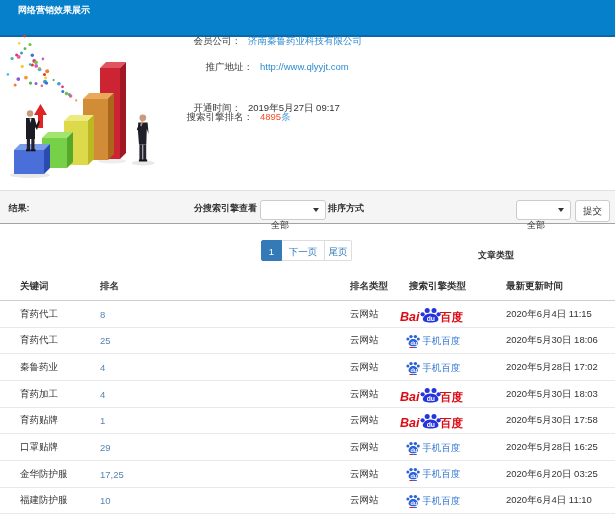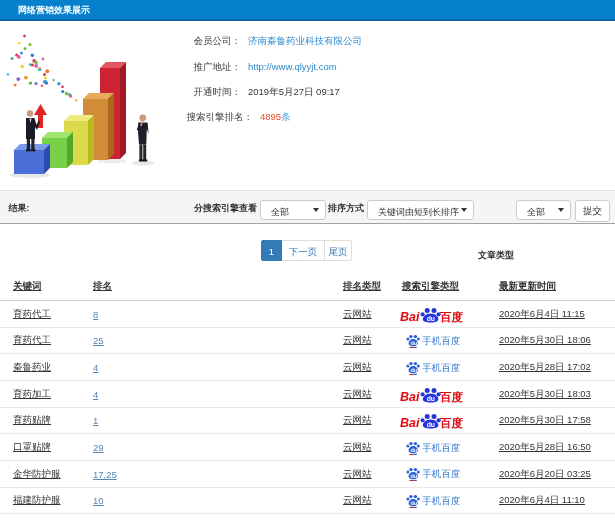--- a/index.html
+++ b/index.html
@@ -1,53 +1,53 @@
 <!DOCTYPE html>
 <html><head>
 <meta charset="utf-8">
 <style>
 * { margin:0; padding:0; box-sizing:border-box; }
 html,body { width:615px; height:520px; overflow:hidden; background:#fff;
   font-family:"Liberation Sans", sans-serif; position:relative; }
-#topbar { position:absolute; left:0; top:0; width:615px; height:21px;
+#topbar { position:absolute; left:0; top:0; width:615px; height:37px;
   background:#0680cb; border-bottom:2px solid #0c67a6; }
 #topbar span { position:absolute; left:18px; top:4px; color:#fff;
   font-size:9px; font-weight:bold; }
 .info-row { position:absolute; font-size:9.5px; color:#333; }
 .info-row .lbl { display:inline-block; width:241px; text-align:right;
   color:#404040; }
 .info-row .val { position:absolute; left:248px; top:0; white-space:nowrap; }
 a.blue1 { color:#2e8bd0; text-decoration:none; }
 #filterbar { position:absolute; left:0; top:190px; width:615px; height:34px;
   background:#f5f5f5; border-top:1px solid #e2e2e2; border-bottom:1px solid #a3a3a3; }
 #filterbar .flbl { position:absolute; font-size:9px; font-weight:bold; color:#333; top:11px; }
 .fsel { position:absolute; top:9px; height:20px; background:#fff;
   border:1px solid #ccc; border-radius:3px; font-size:9px; color:#333; }
-.fsel .txt { position:absolute; left:10px; top:5px; white-space:nowrap; }
+.fsel .txt { position:absolute; left:10px; top:18px; white-space:nowrap; }
 .fsel .arr { position:absolute; right:6px; top:7px; width:0; height:0;
   border-left:3.5px solid transparent; border-right:3.5px solid transparent;
   border-top:4.5px solid #333; }
 #btnsubmit { position:absolute; left:575px; top:9px; width:35px; height:22px;
   background:#fff; border:1px solid #ccc; border-radius:3px;
   font-size:9.5px; color:#333; text-align:center; line-height:20px; }
 #pager { position:absolute; left:261px; top:240px; height:21px; font-size:9.5px; }
 #pager span { float:left; height:21px; line-height:21px; background:#fff;
   border:1px solid #ddd; border-left:none; color:#337ab7; text-align:center; }
 #pager .pg1 { width:21px; background:#337ab7; color:#fff; border:1px solid #337ab7;
   border-radius:2px 0 0 2px; }
 #pager .pg2 { width:43px; }
 #pager .pg3 { width:27px; border-radius:0 2px 2px 0; }
 table { position:absolute; left:0; top:273px; width:615px;
   border-collapse:collapse; table-layout:fixed; font-size:9.5px; }
 col.c1{width:80px;} col.c2{width:250px;} col.c3{width:59px;} col.c4{width:97px;} col.c5{width:129px;}
 th { height:27.5px; text-align:left; font-weight:bold; color:#333;
   border-bottom:1px solid #cfcfcf; padding:0; vertical-align:middle; }
 td { height:26.66px; border-bottom:1px solid #e9e9e9; padding:1px 0 0 0;
   vertical-align:middle; color:#333; }
-.p8 { padding-left:13px;text-decoration:underline; }
+.p8 { padding-left:20px; }
 .p9 { padding-left:9px; }
 .p15 { padding-left:16.5px; }
 td.rank { color:#5585b5; }
 .mob { color:#3578d2; white-space:nowrap; }
 .mob svg { vertical-align:-4.5px; }
 </style>
 </head>
 <body>
 <div id="topbar">
     <span>网络营销效果展示</span>
@@ -133,36 +133,32 @@
     <circle cx="62.5" cy="86.8" r="1.4" fill="#e23377"></circle>
     <circle cx="62.8" cy="91.4" r="1.5" fill="#3a72d4"></circle>
     <circle cx="66.5" cy="93.6" r="1.8" fill="#7ac143"></circle>
     <circle cx="69.4" cy="94.6" r="1.6" fill="#35b8b0"></circle>
     <circle cx="70.6" cy="96.0" r="1.8" fill="#ef5b8a"></circle>
     <circle cx="76.2" cy="100.4" r="1.1" fill="#f29a2e"></circle>
   </g>
 </svg>
 
 <div class="info-row" style="left:0; top:35px;"><span class="lbl">会员公司：</span><span class="val"><a class="blue1">济南秦鲁药业科技有限公司</a></span></div>
-<div class="info-row" style="left:0; top:60.5px;"><span class="lbl">推广地址：</span><span class="val"><a class="blue1">http://www.qlyyjt.com</a></span></div>
-<div class="info-row" style="left:0; top:86px;"><span class="lbl">开通时间：</span><span class="val">2019年5月27日 09:17</span></div>
+<div class="info-row" style="left:12px; top:60.5px;"><span class="lbl">推广地址：</span><span class="val"><a class="blue1">http://www.qlyyjt.com</a></span></div>
+<div class="info-row" style="left:0; top:102px;"><span class="lbl">开通时间：</span><span class="val">2019年5月27日 09:17</span></div>
 <div class="info-row" style="left:12px; top:111px;"><span class="lbl">搜索引擎排名：</span><span class="val"><span style="color:#f94b22;">4895</span><span style="color:#4a9be0;">条</span></span></div>
 
 <div id="filterbar">
   <span class="flbl" style="left:8.5px;">结果:</span>
   <span class="flbl" style="left:194px;">分搜索引擎查看</span>
   <div class="fsel" style="left:260px; width:66px;">
       <span class="txt">全部</span>
       <span class="arr"></span>
     </div>
   <span class="flbl" style="left:328px;">排序方式</span>
-  <div class="fsel" style="left:367px; width:107px;">
-      <span class="txt">关键词由短到长排序</span>
-      <span class="arr"></span>
-    </div>
   <span class="flbl" style="left:478px;margin-top:47px;">文章类型</span>
   <div class="fsel" style="left:516px; width:55px;">
       <span class="txt">全部</span>
       <span class="arr"></span>
     </div>
   <div id="btnsubmit">提交</div>
 </div>
 
 <div id="pager">
     <span class="pg1">1</span>
@@ -273,21 +269,21 @@
         <td class="mob p15"><svg width="14" height="14" viewBox="0 0 14 14">
             <circle cx="5" cy="2.6" r="1.7" fill="#2b62d9"></circle>
             <circle cx="9.4" cy="2.6" r="1.7" fill="#2b62d9"></circle>
             <circle cx="1.9" cy="5" r="1.5" fill="#2b62d9"></circle>
             <circle cx="12.3" cy="5" r="1.5" fill="#2b62d9"></circle>
             <path d="M7.2,5 C9.6,5 11.8,7 11.8,9.4 C11.8,11.3 9.8,12.2 7.2,12.2 C4.6,12.2 2.6,11.3 2.6,9.4 C2.6,7 4.8,5 7.2,5 Z" fill="#2b62d9"></path>
             <text x="4.4" y="11.2" font-size="5.5" font-weight="bold" fill="#fff" font-family="Liberation Sans">du</text>
             <rect x="3.4" y="13" width="3.7" height="1" fill="#e02222"></rect>
             <rect x="7.1" y="13" width="3.7" height="1" fill="#2b62d9"></rect>
           </svg> 手机百度</td>
-        <td class="p8">2020年5月28日 16:50</td>
+        <td class="p8">2020年5月28日 16:25</td>
       </tr>
 <tr>
         <td class="p8">金华防护服</td>
         <td class="rank p8">17,25</td>
         <td class="p8">云网站</td>
         <td class="mob p15"><svg width="14" height="14" viewBox="0 0 14 14">
             <circle cx="5" cy="2.6" r="1.7" fill="#2b62d9"></circle>
             <circle cx="9.4" cy="2.6" r="1.7" fill="#2b62d9"></circle>
             <circle cx="1.9" cy="5" r="1.5" fill="#2b62d9"></circle>
             <circle cx="12.3" cy="5" r="1.5" fill="#2b62d9"></circle>

